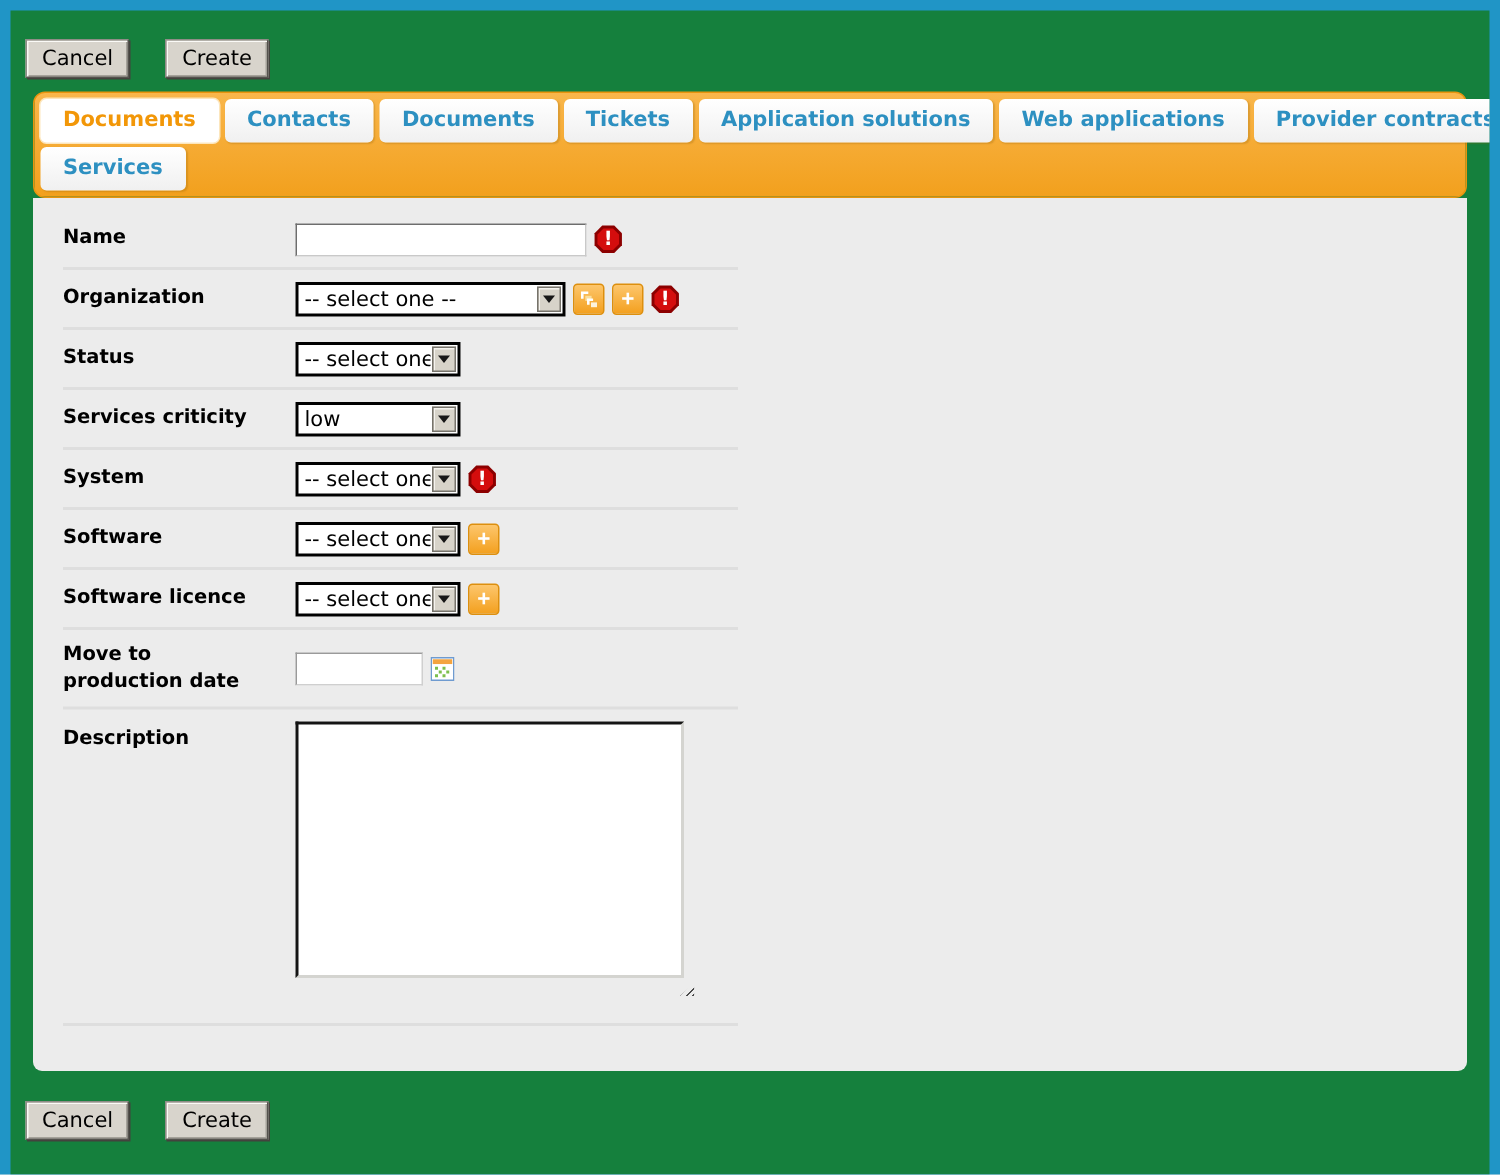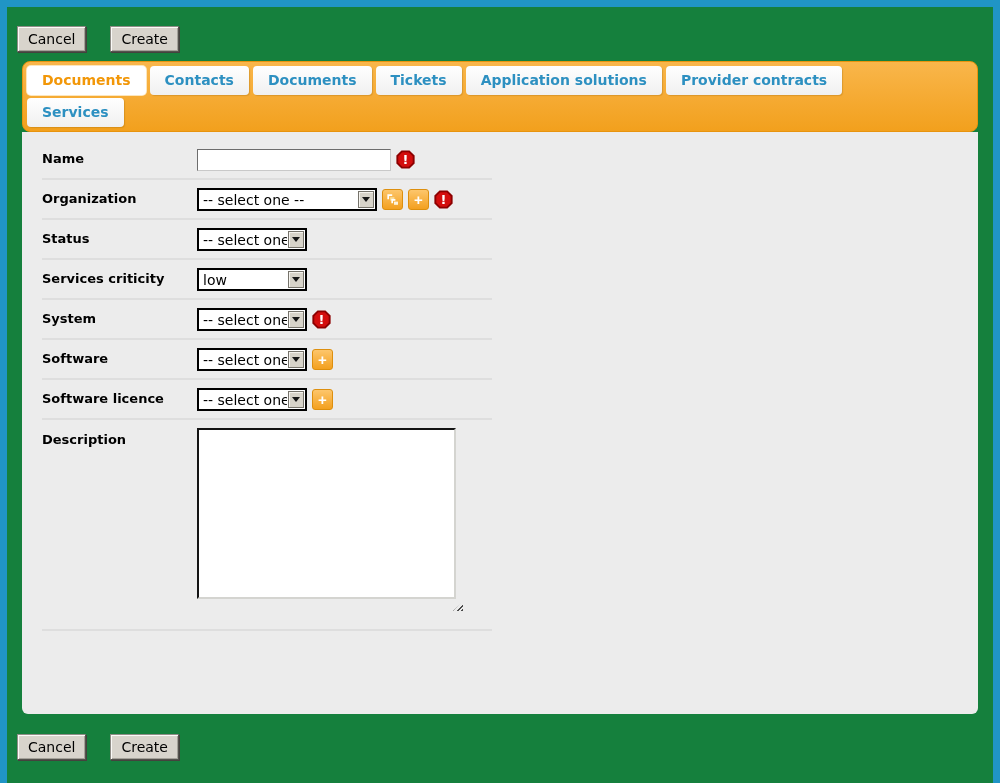--- a/index.html
+++ b/index.html
@@ -170,20 +170,21 @@
     <button class="btn-sys">Create</button>
   </div>
 
   <div class="tabstrip">
     <div class="tabrow">
       <div class="tab active">Documents</div>
       <div class="tab">Contacts</div>
       <div class="tab">Documents</div>
       <div class="tab">Tickets</div>
       <div class="tab">Application solutions</div>
+      <div class="tab">Web applications</div>
       <div class="tab">Provider contracts</div>
     </div>
     <div class="tabrow">
       <div class="tab">Services</div>
     </div>
   </div>
 
   <div class="panel">
     <div class="form">
 
@@ -288,20 +289,42 @@
                 <span class="sel-arrow"></span>
               </span>
           </div>
           <button class="btn-orange">
             <span class="plus-glyph">+</span>
           </button>
         </div>
       </div>
 
 
+      <div class="frow">
+        <div class="flabel">Move to production date</div>
+        <div class="fctrl">
+          <input class="tinput small" type="text" value="" style="">
+          <button class="icon-btn">
+            <span style="display:flex;">
+              <svg width="16" height="16" viewBox="0 0 16 16">
+                <rect x="0.5" y="0.5" width="15" height="15" fill="#ffffff" stroke="#6f9bd0"></rect>
+                <rect x="1.5" y="1.5" width="13" height="3.2" fill="#f4a440"></rect>
+                <g fill="#7cbf4d">
+                  <rect x="3" y="6.5" width="2" height="2"></rect>
+                    <rect x="8" y="6.5" width="2" height="2"></rect>
+                  <rect x="5.5" y="9" width="2" height="2"></rect>
+                    <rect x="10.5" y="9" width="2" height="2"></rect>
+                  <rect x="3" y="11.5" width="2" height="2"></rect>
+                    <rect x="8" y="11.5" width="2" height="2"></rect>
+                </g>
+              </svg>
+            </span>
+          </button>
+        </div>
+      </div>
 
       <div class="frow top-align" style="padding-bottom:30px;">
         <div class="flabel">Description</div>
         <div class="fctrl">
           <textarea class="tarea" style=""></textarea>
           <span class="grip"></span>
         </div>
       </div>
 
     </div>

